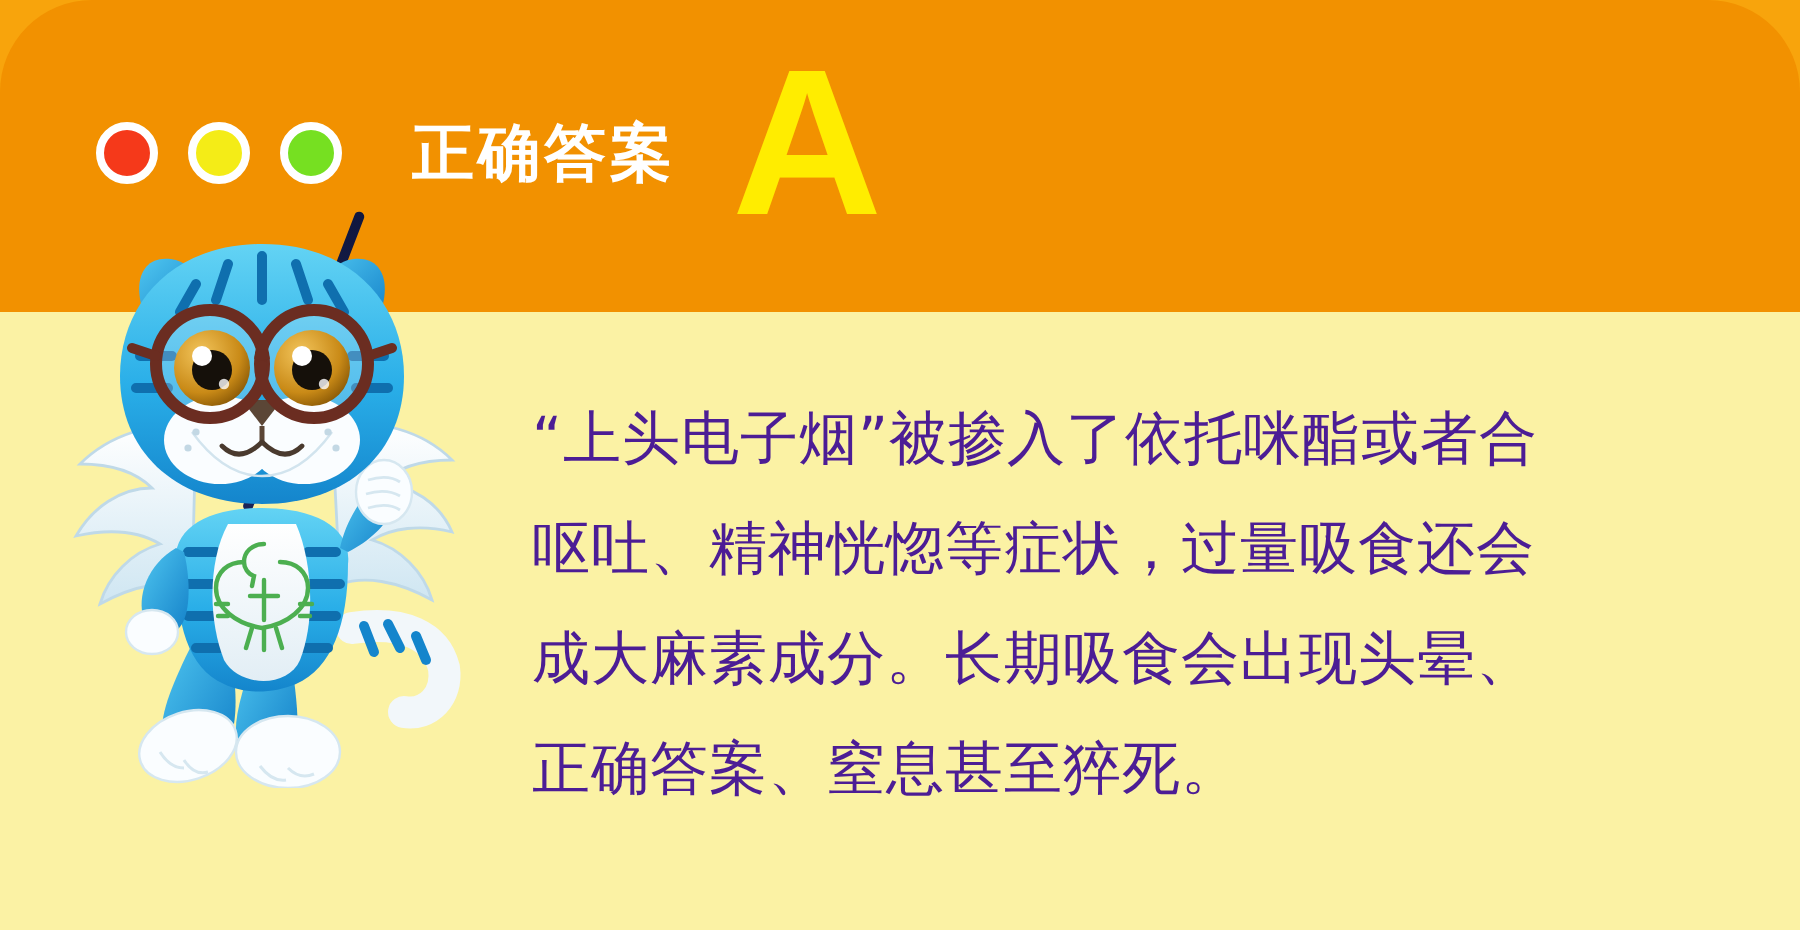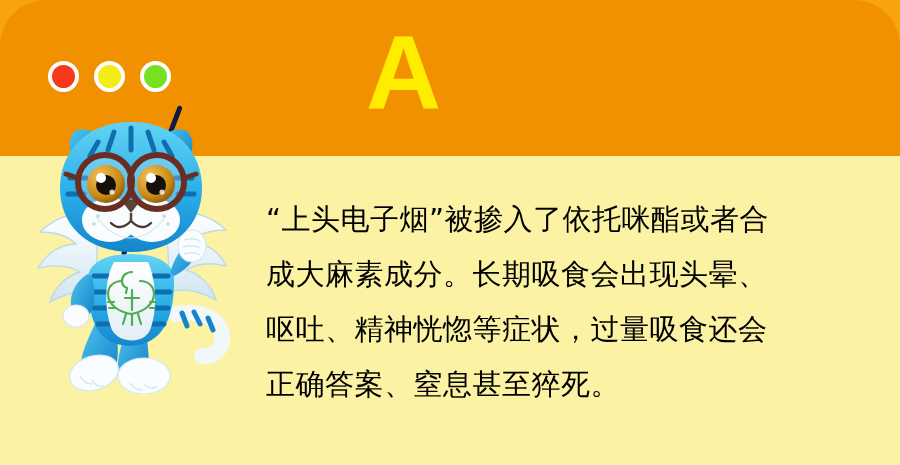--- a/index.html
+++ b/index.html
@@ -71,21 +71,21 @@
     white-space: nowrap;
   }
 
   
   .body-text {
     position: absolute;
     left: 266px; top: 192px;
     width: 610px;
     font-size: 29px;
     line-height: 55px;
-    color: #000000;
+    color: #4c1d95;
     letter-spacing: 0.5px;
     font-family: "DejaVu Sans", "Liberation Sans", sans-serif;
   }
   .body-text .line { display: block; white-space: nowrap; }
 
   
   .mascot {
     position: absolute;
     left: 26px; top: 104px;
     width: 210px; height: 290px;
@@ -110,20 +110,21 @@
 
   <div class="band-orange"></div>
   <div class="band-yellow"></div>
 
   <div class="dots">
     <span class="dot dot-red"></span>
     <span class="dot dot-yellow"></span>
     <span class="dot dot-green"></span>
   </div>
 
+  <div class="answer-label">正确答案</div>
   <div class="answer-letter">A</div>
 
   <div class="pointer-stick"></div>
 
   <div class="mascot">
     <svg viewBox="0 0 210 290" xmlns="http://www.w3.org/2000/svg">
       <defs>
         <linearGradient id="furBlue" x1="0" y1="0" x2="0" y2="1">
           <stop offset="0%" stop-color="#63D3F4"></stop>
           <stop offset="55%" stop-color="#29AEE8"></stop>
@@ -230,18 +231,18 @@
       <circle cx="130" cy="81" r="10" fill="#15100A"></circle>
       <circle cx="75" cy="74" r="5" fill="#FFFFFF"></circle>
       <circle cx="125" cy="74" r="5" fill="#FFFFFF"></circle>
       <circle cx="86" cy="88" r="2.6" fill="#FFFFFF" opacity="0.8"></circle>
       <circle cx="136" cy="88" r="2.6" fill="#FFFFFF" opacity="0.8"></circle>
     </svg>
   </div>
 
   <div class="body-text">
     <span class="line">“上头电子烟”被掺入了依托咪酯或者合</span>
+    <span class="line">呕吐、精神恍惚等症状，过量吸食还会</span>
     <span class="line">成大麻素成分。长期吸食会出现头晕、</span>
-    <span class="line">呕吐、精神恍惚等症状，过量吸食还会</span>
     <span class="line">正确答案、窒息甚至猝死。</span>
   </div>
 
 </div>
 
 </body></html>

